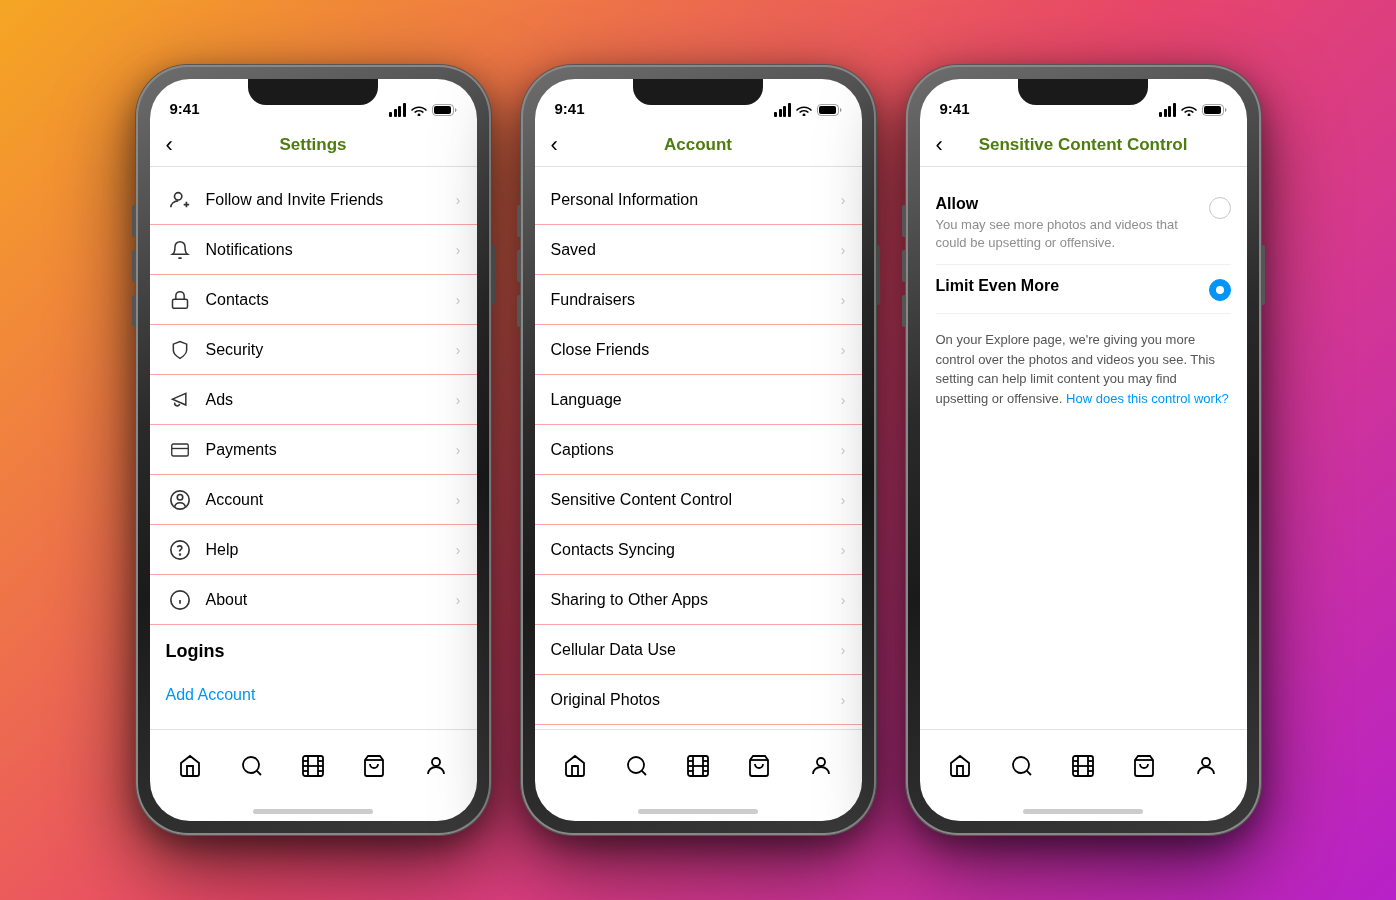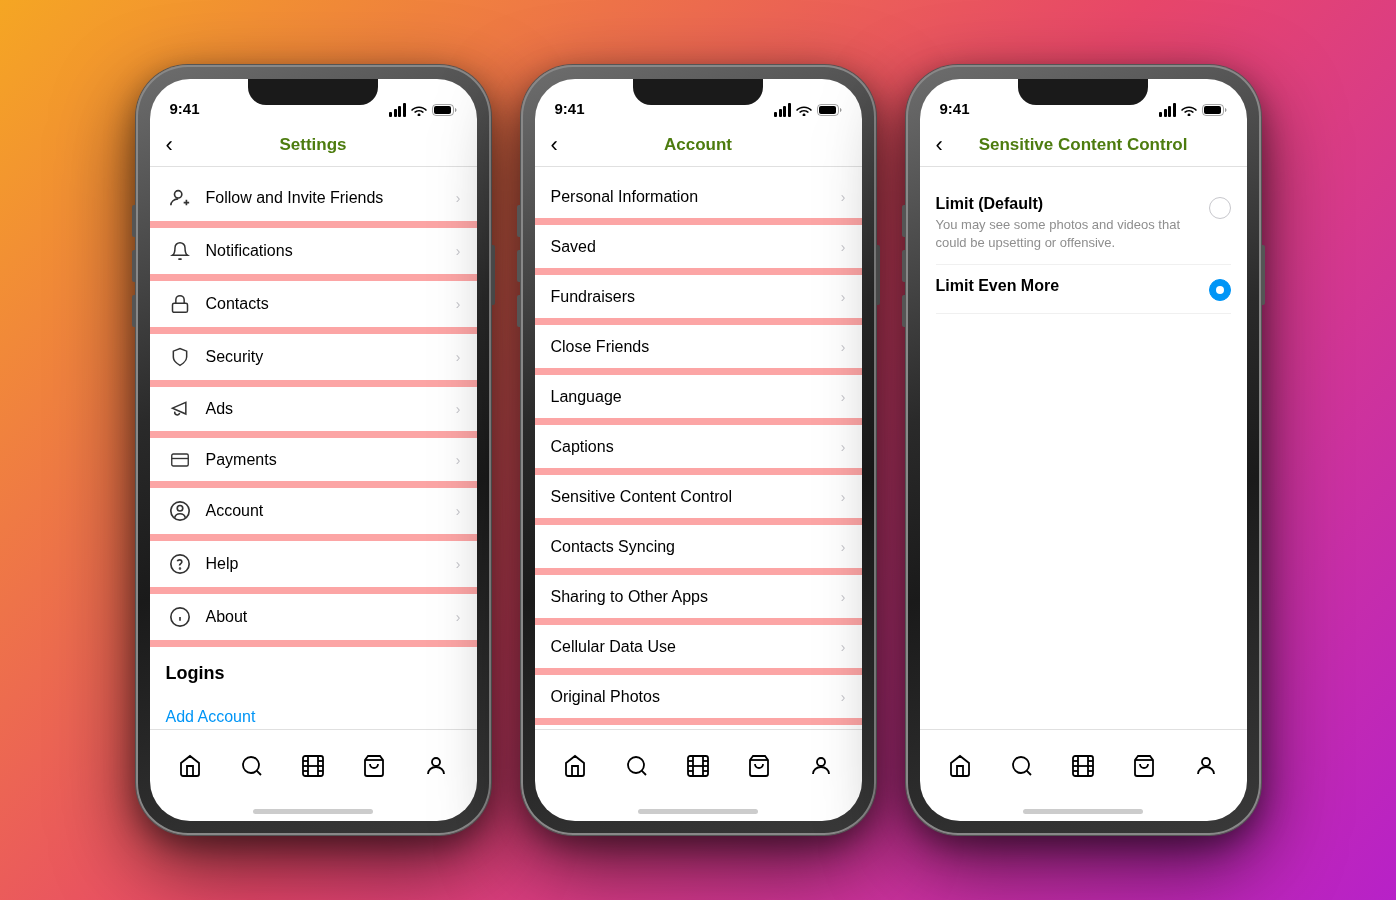--- a/index.html
+++ b/index.html
@@ -164,21 +164,21 @@
 
     
     .settings-list {
       padding-top: 8px;
     }
 
     .list-item {
       display: flex;
       align-items: center;
       padding: 12px 16px;
-      border-bottom: 7px solid #fca5a5;
+      border-bottom: 1px solid #fca5a5;
       min-height: 50px;
     }
 
     .list-item-icon {
       width: 28px;
       margin-right: 12px;
       display: flex;
       align-items: center;
       justify-content: center;
       font-size: 18px;
@@ -683,36 +683,41 @@
         </svg>
       </div>
     </div>
     <div class="nav-header">
       <span class="nav-back">‹</span>
       <span class="nav-title">Sensitive Content Control</span>
     </div>
     <div class="screen-content">
       <div class="scc-content">
 
-
         <div class="scc-option">
           <div class="scc-option-text">
-            <div class="scc-option-title">Limit (Default)</div>
-            <div class="scc-option-desc">You may see some photos and videos that could be upsetting or offensive.</div>
+            <div class="scc-option-title">Allow</div>
+            <div class="scc-option-desc">You may see more photos and videos that could be upsetting or offensive.</div>
           </div>
           <div class="radio-btn"></div>
         </div>
+
 
         <div class="scc-option">
           <div class="scc-option-text">
             <div class="scc-option-title">Limit Even More</div>
           </div>
           <div class="radio-btn selected"></div>
         </div>
 
+        <div class="scc-description">
+          <span>On your Explore page, we're giving you more control over the photos and videos you see. This setting can help limit content you may find upsetting or offensive.</span>
+          <span> </span>
+          <span class="scc-link">How does this control work?</span>
+        </div>
       </div>
     </div>
     <div class="tab-bar">
       <div class="tab-item">
         <svg width="24" height="24" viewBox="0 0 24 24" fill="none" stroke="#000" stroke-width="1.8">
             <path d="M3 9l9-7 9 7v11a2 2 0 01-2 2H5a2 2 0 01-2-2z"></path>
             <polyline points="9 22 9 12 15 12 15 22"></polyline>
           </svg>
       </div>
       <div class="tab-item">

